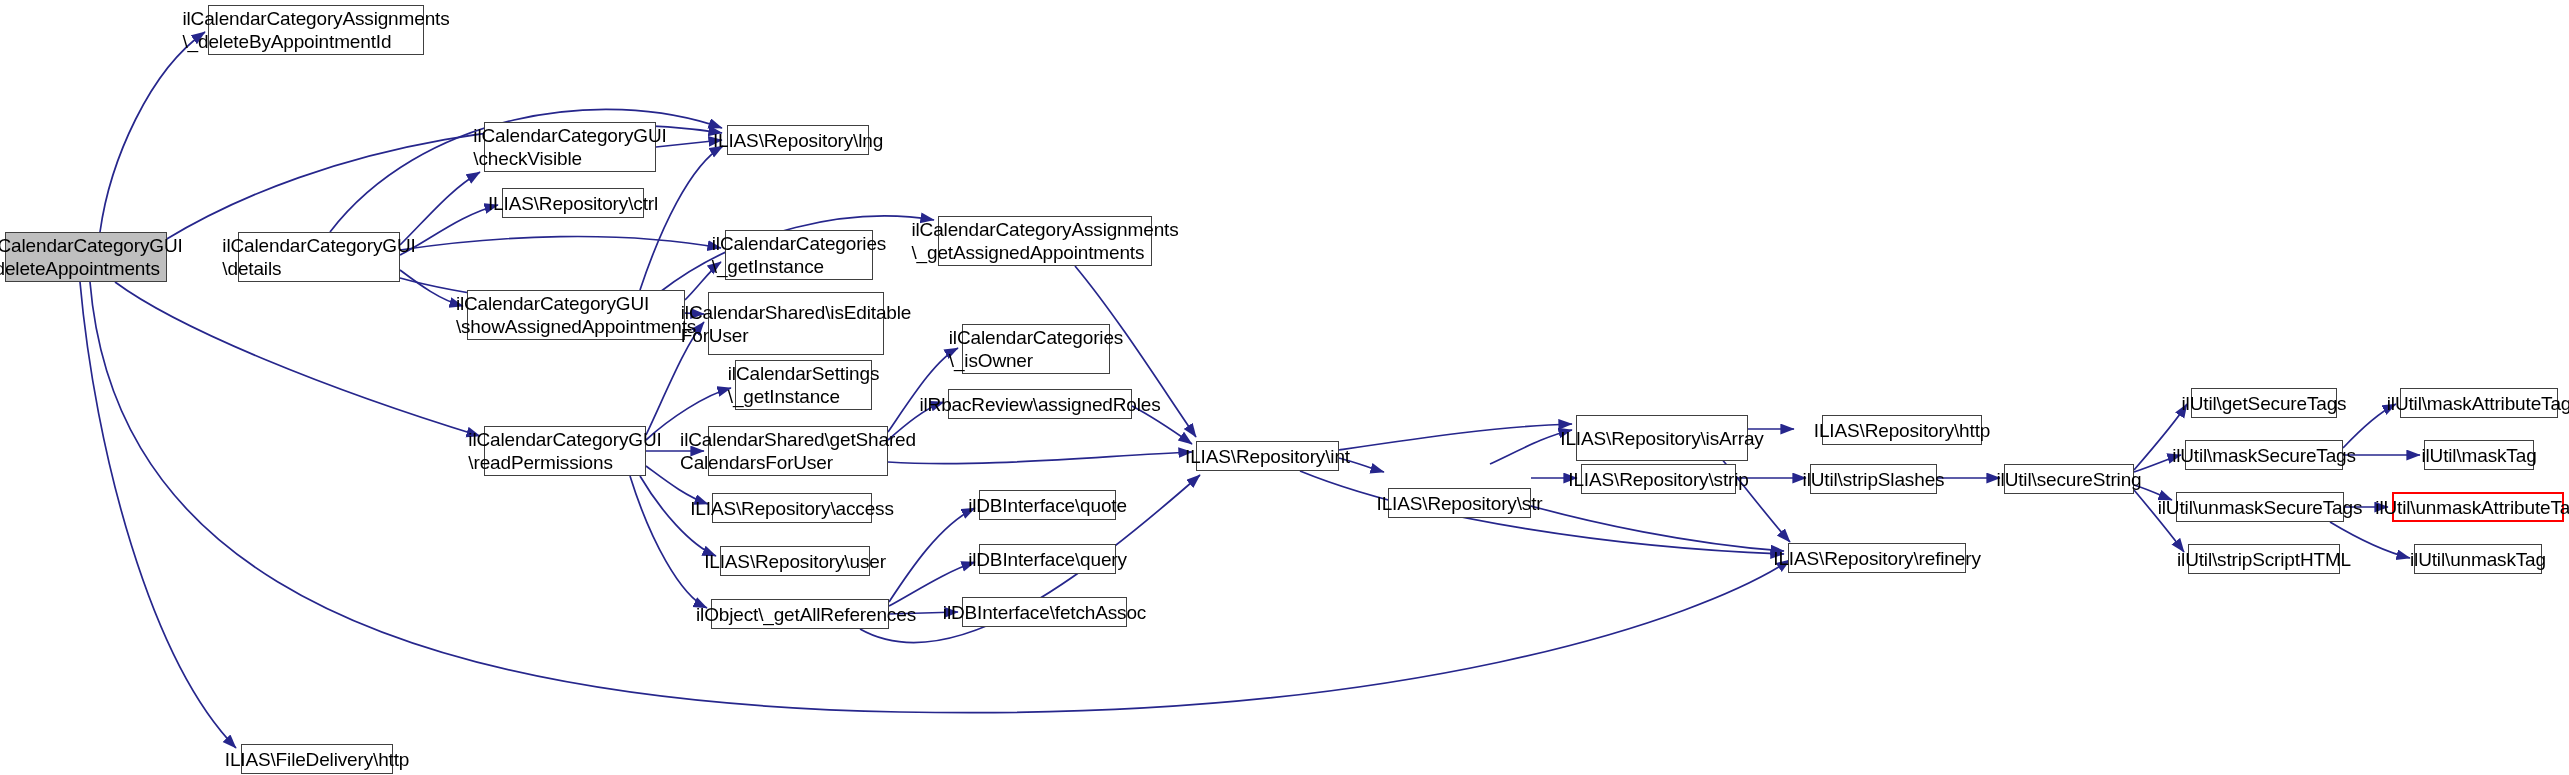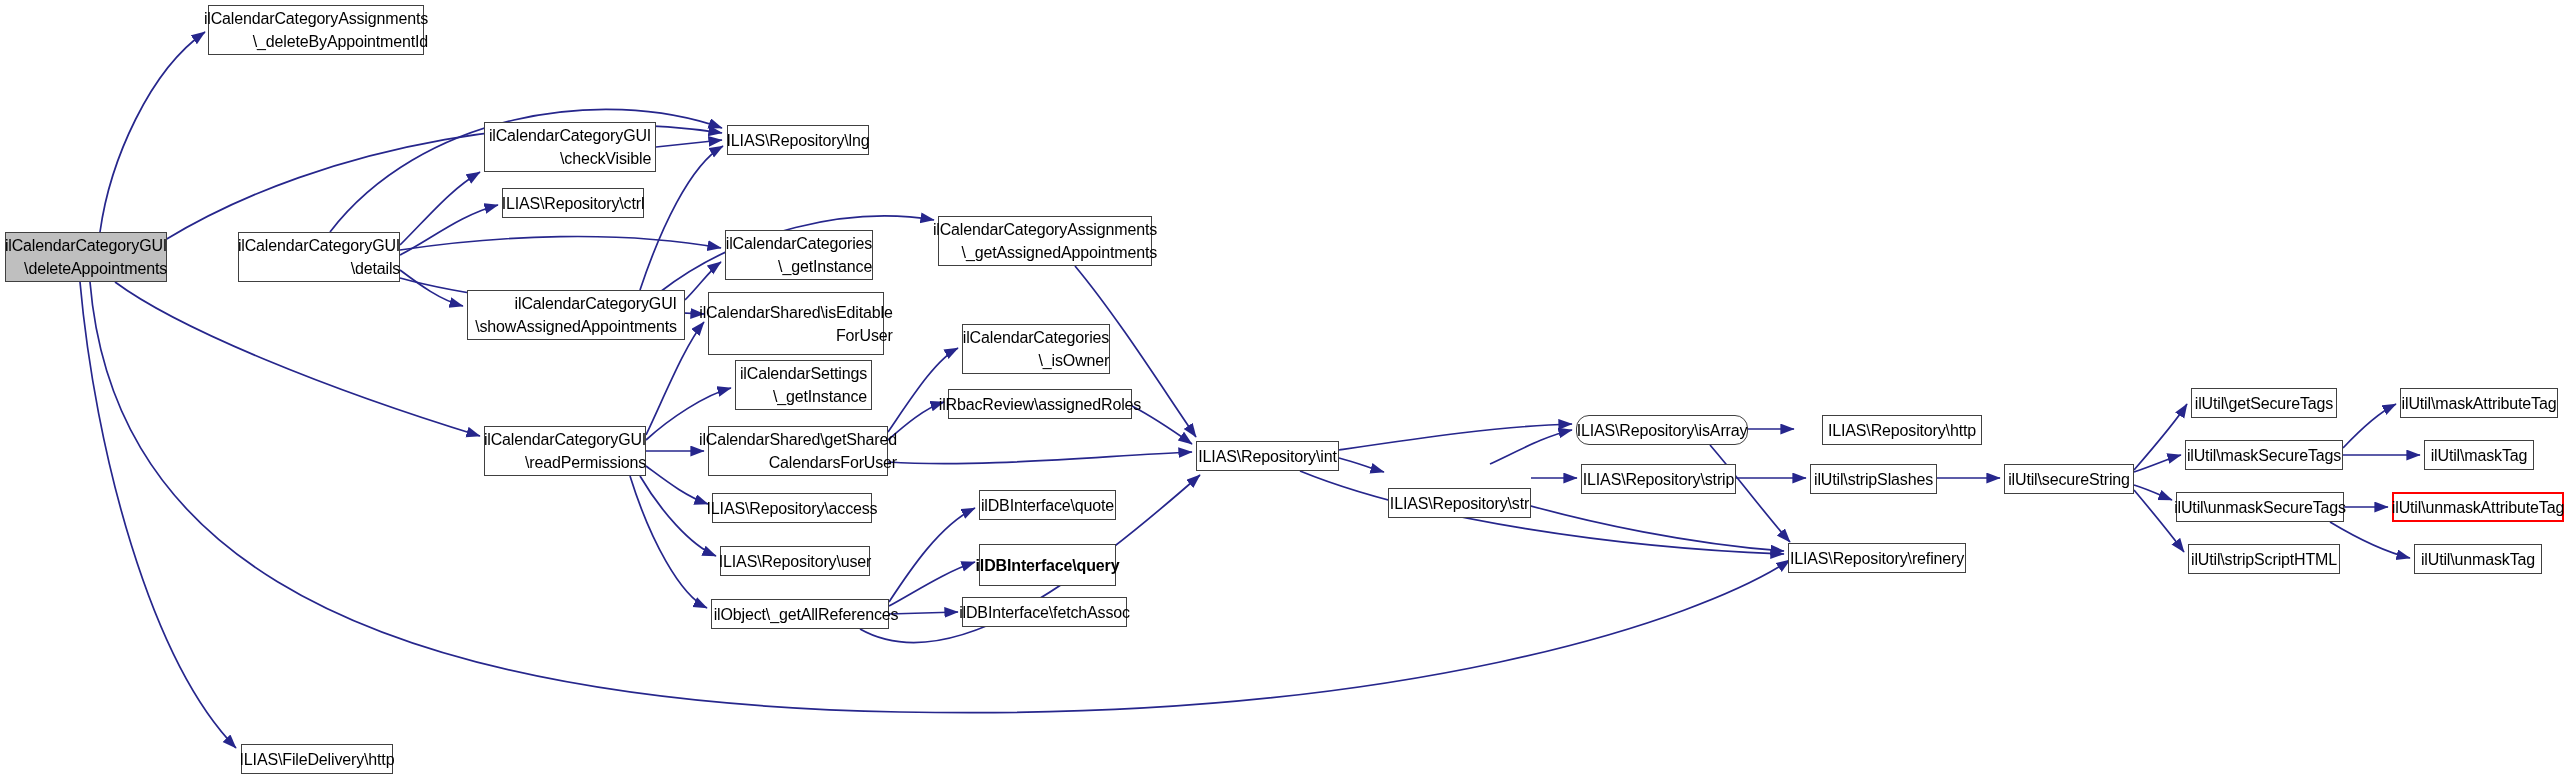--- a/index.html
+++ b/index.html
@@ -23,27 +23,27 @@
     width: 2569px;
     height: 775px;
     pointer-events: none;
   }
   .node {
     position: absolute;
     box-sizing: border-box;
     border: 1.6px solid #404040;
     background: #ffffff;
     color: #000000;
-    font-size: 16px;
+    font-size: 19px;
     line-height: 23px;
     letter-spacing: -0.15px;
     display: flex;
     align-items: center;
     justify-content: center;
-    text-align: right;
+    text-align: left;
     white-space: pre-line;
     padding: 0 4px;
     z-index: 5;
   }
   .node.root {
     background: #bfbfbf;
     border-color: #404040;
   }
   .node.highlight {
     border: 2px solid #ff0000;
@@ -136,25 +136,25 @@
 \_isOwner</div>
       <div class="node" style="left: 948px; top: 389px; width: 184px; height: 30px;">ilRbacReview\assignedRoles</div>
       <div class="node" style="left: 708px; top: 426px; width: 180px; height: 50px;">ilCalendarShared\getShared
 CalendarsForUser</div>
       <div class="node" style="left: 484px; top: 426px; width: 162px; height: 50px;">ilCalendarCategoryGUI
 \readPermissions</div>
       <div class="node" style="left: 712px; top: 493px; width: 160px; height: 30px;">ILIAS\Repository\access</div>
       <div class="node" style="left: 720px; top: 546px; width: 150px; height: 30px;">ILIAS\Repository\user</div>
       <div class="node" style="left: 711px; top: 599px; width: 178px; height: 30px; padding-left: 16px;">ilObject\_getAllReferences</div>
       <div class="node" style="left: 979px; top: 490px; width: 137px; height: 30px;">ilDBInterface\quote</div>
-      <div class="node" style="left: 979px; top: 544px; width: 137px; height: 42px; font-weight: bold;">ilDBInterface\query</div>
+      <div class="node" style="left: 979px; top: 544px; width: 137px; height: 30px;">ilDBInterface\query</div>
       <div class="node" style="left: 962px; top: 597px; width: 165px; height: 30px;">ilDBInterface\fetchAssoc</div>
       <div class="node" style="left: 1196px; top: 441px; width: 143px; height: 30px;">ILIAS\Repository\int</div>
       <div class="node" style="left: 1388px; top: 464px; width: 143px; height: 30px; margin-top: 24px;">ILIAS\Repository\str</div>
-      <div class="node" style="left: 1576px; top: 415px; width: 172px; height: 30px; border-radius: 13px;">ILIAS\Repository\isArray</div>
+      <div class="node" style="left: 1576px; top: 415px; width: 172px; height: 46px;">ILIAS\Repository\isArray</div>
       <div class="node" style="left: 1581px; top: 464px; width: 155px; height: 30px;">ILIAS\Repository\strip</div>
       <div class="node" style="left: 1798px; top: 415px; width: 160px; height: 30px; margin-left: 24px;">ILIAS\Repository\http</div>
       <div class="node" style="left: 1810px; top: 464px; width: 127px; height: 30px;">ilUtil\stripSlashes</div>
       <div class="node" style="left: 1788px; top: 543px; width: 178px; height: 30px;">ILIAS\Repository\refinery</div>
       <div class="node" style="left: 2004px; top: 464px; width: 130px; height: 30px;">ilUtil\secureString</div>
       <div class="node" style="left: 2191px; top: 388px; width: 146px; height: 30px;">ilUtil\getSecureTags</div>
       <div class="node" style="left: 2185px; top: 440px; width: 158px; height: 30px;">ilUtil\maskSecureTags</div>
       <div class="node" style="left: 2176px; top: 492px; width: 168px; height: 30px;">ilUtil\unmaskSecureTags</div>
       <div class="node" style="left: 2188px; top: 544px; width: 152px; height: 30px;">ilUtil\stripScriptHTML</div>
       <div class="node" style="left: 2400px; top: 388px; width: 158px; height: 30px;">ilUtil\maskAttributeTag</div>

